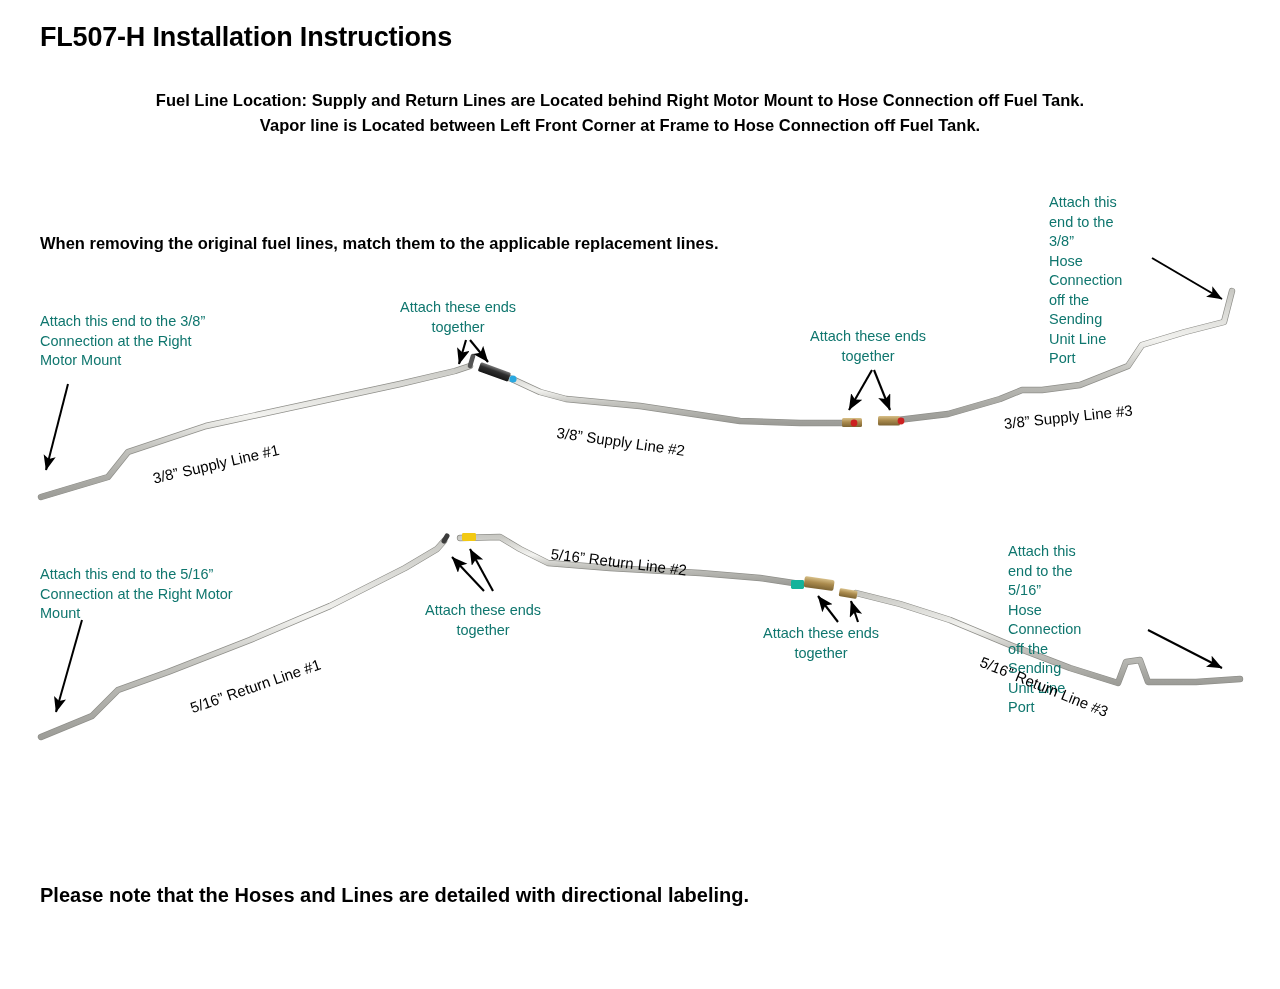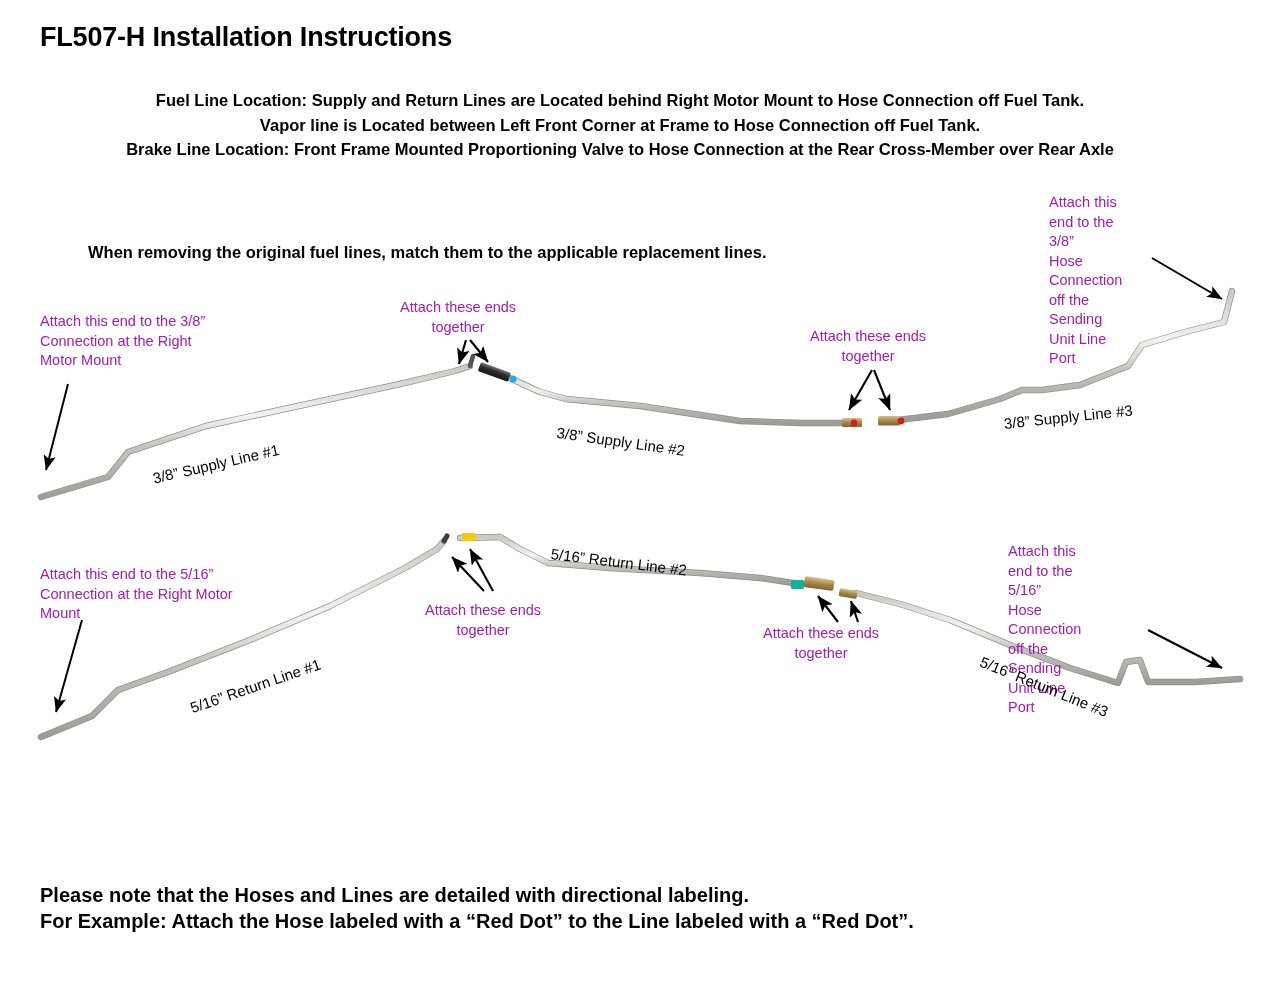--- a/index.html
+++ b/index.html
@@ -37,25 +37,24 @@
     top: 88px;
     width: 1160px;
     font-size: 16.5px;
     font-weight: bold;
     line-height: 24.5px;
   }
   .intro-block p { margin: 0; text-align: center; }
   .match-note {
     position: absolute;
     left: 40px;
-    top: 243px;
+    top: 234px;
     font-size: 16.5px;
     font-weight: bold;
     white-space: nowrap;
-    margin-left: 48px;
   }
   .footer-block {
     position: absolute;
     left: 40px;
     top: 882px;
     width: 1000px;
     font-size: 20px;
     font-weight: bold;
     line-height: 26px;
   }
@@ -67,21 +66,21 @@
     left: 0;
     top: 0;
     width: 1280px;
     height: 989px;
   }
   .callout {
     position: absolute;
     font-size: 14.5px;
     font-weight: normal;
     line-height: 19.5px;
-    color: #a21caf;
+    color: #0f766e;
     white-space: pre-line;
   }
   .callout.center { text-align: center; }
 
   .line-label {
     position: absolute;
     font-size: 15px;
     font-weight: normal;
     white-space: nowrap;
     transform-origin: left top;
@@ -90,21 +89,20 @@
 </head>
 <body>
 
 <div class="page">
 
   <div class="doc-title">FL507-H Installation Instructions</div>
 
   <div class="intro-block">
     <p>Fuel Line Location:  Supply and Return Lines are Located behind Right Motor Mount to Hose Connection off Fuel Tank.</p>
     <p>Vapor line is Located between Left Front Corner at Frame to Hose Connection off Fuel Tank.</p>
-    <p>Brake Line Location: Front Frame Mounted Proportioning Valve to Hose Connection at the Rear Cross-Member over Rear Axle</p>
   </div>
 
   <div class="match-note">When removing the original fuel lines, match them to the applicable replacement lines.</div>
 
   <svg class="diagram" viewBox="0 0 1280 989">
     <defs>
       <linearGradient id="tubeGrad" x1="0" y1="0" x2="0" y2="1">
         <stop offset="0%" stop-color="#c9c9c4"></stop>
         <stop offset="38%" stop-color="#f2f2ef"></stop>
         <stop offset="62%" stop-color="#c4c4bf"></stop>
@@ -226,16 +224,15 @@
   <div class="line-label" style="left:151px; top:470px; transform: rotate(-13deg);">3/8” Supply Line #1</div>
   <div class="line-label" style="left:558px; top:424px; transform: rotate(8deg);">3/8” Supply Line #2</div>
   <div class="line-label" style="left:1003px; top:415px; transform: rotate(-6deg);">3/8” Supply Line #3</div>
 
   <div class="line-label" style="left:188px; top:700px; transform: rotate(-19deg);">5/16” Return Line #1</div>
   <div class="line-label" style="left:552px; top:545px; transform: rotate(7deg);">5/16” Return Line #2</div>
   <div class="line-label" style="left:984px; top:653px; transform: rotate(22deg);">5/16” Return Line #3</div>
 
   <div class="footer-block">
     <p>Please note that the Hoses and Lines are detailed with directional labeling.</p>
-    <p>For Example: Attach the Hose labeled with a “Red Dot” to the Line labeled with a “Red Dot”.</p>
   </div>
 
 </div>
 
 </body></html>

